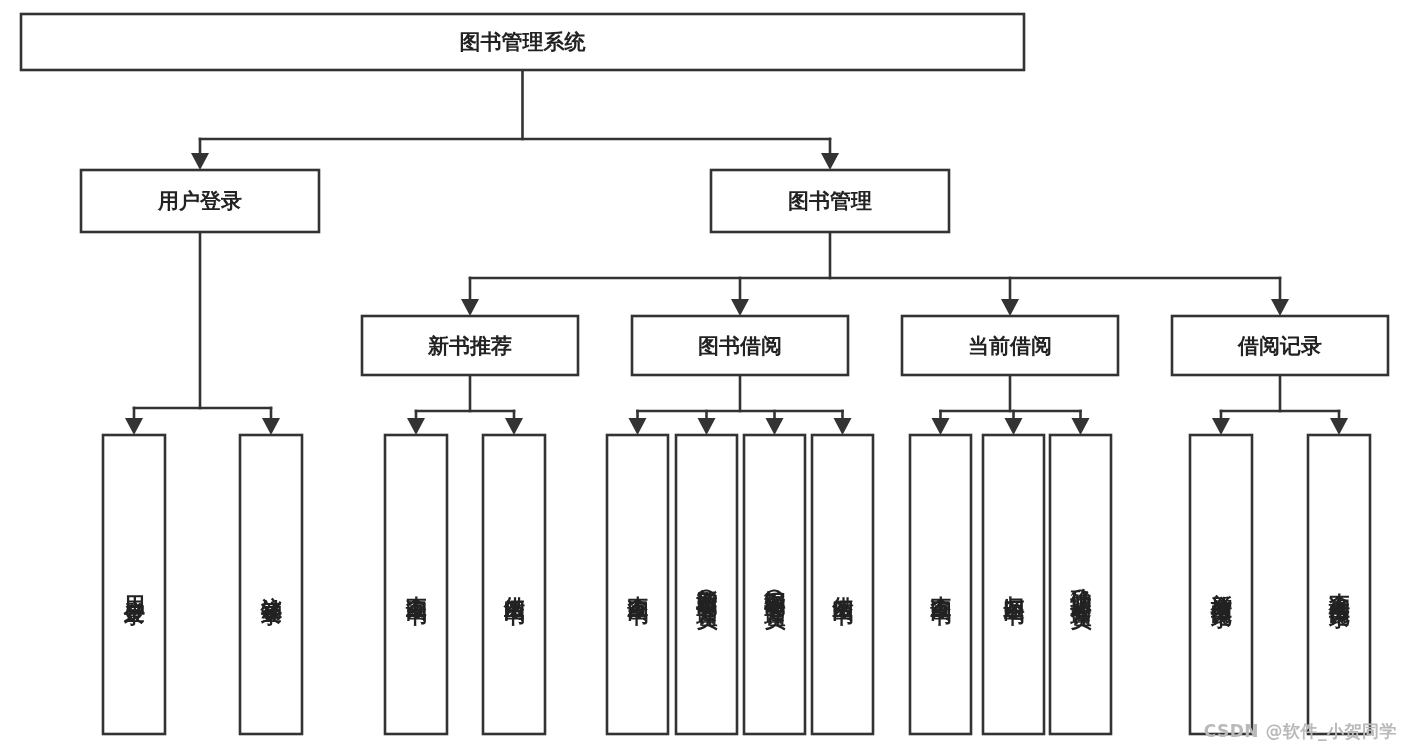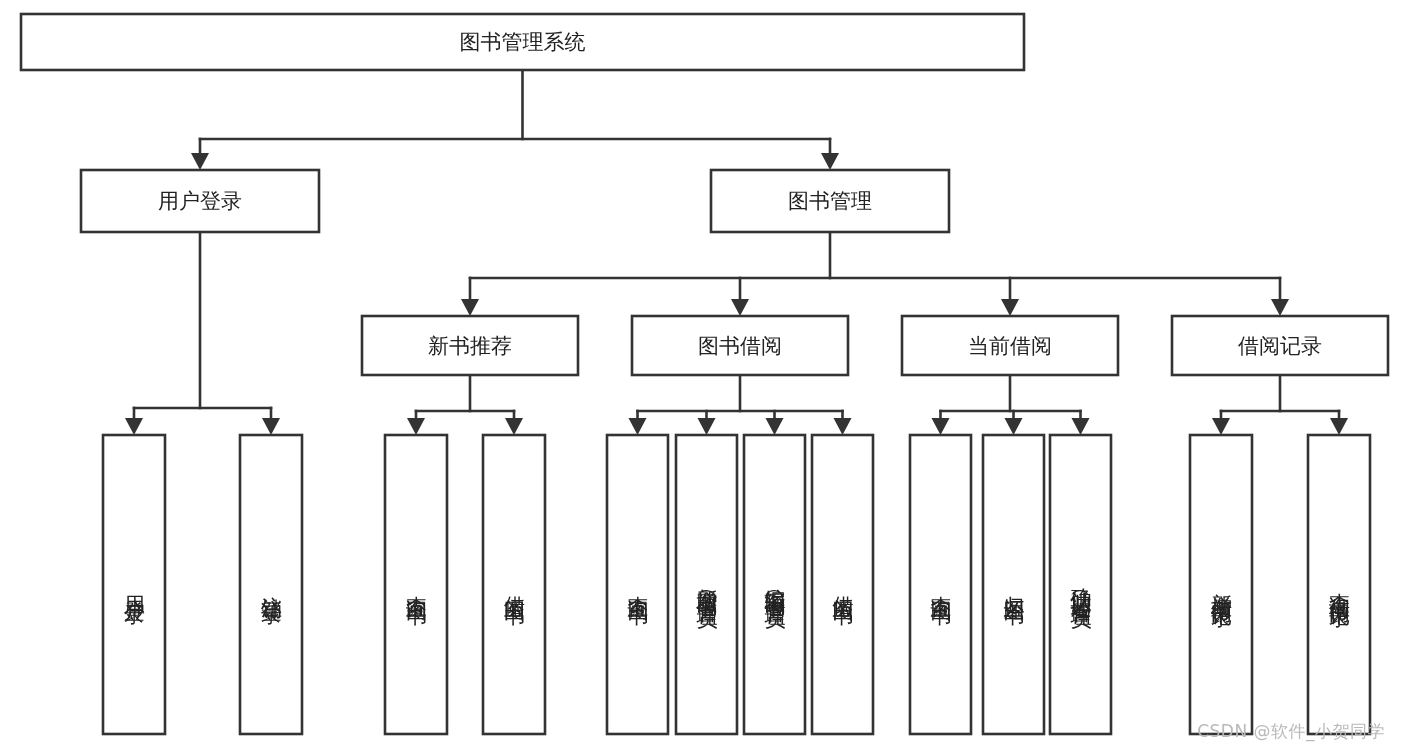--- a/index.html
+++ b/index.html
@@ -1,20 +1,20 @@
 <!DOCTYPE html>
 <html><head>
 <meta charset="utf-8">
 <style>
   html,body{margin:0;padding:0;background:#ffffff;}
   body{
     width:1405px;height:747px;overflow:hidden;
     font-family:"DejaVu Sans","Liberation Sans",sans-serif;
   }
-  #diagram-root{position:relative;width:1405px;height:747px;background:#fff;}
+  #diagram-root{position:relative;width:1405px;height:747px;background:#fff;font-weight:bold;}
   svg#tree-svg{position:absolute;left:0;top:0;width:1405px;height:747px;}
   .node-box{fill:#ffffff;stroke:#333333;stroke-width:2.6;}
   .edge-line{stroke:#333333;stroke-width:2.6;fill:none;stroke-linecap:square;}
   .arrow-head{fill:#333333;stroke:none;}
   .node-label{
     font-family:"DejaVu Sans","Liberation Sans",sans-serif;
     fill:#222222;font-size:21px;
     dominant-baseline:middle;text-anchor:middle;
   }
   .leaf-label-wrap{
@@ -23,21 +23,21 @@
     writing-mode:vertical-rl;
     text-orientation:upright;
     font-family:"DejaVu Sans","Liberation Sans",sans-serif;
     font-size:21px;color:#222222;
     letter-spacing:3px;
     line-height:1;
     white-space:nowrap;
     pointer-events:none;
   }
   #watermark{
-    position:absolute;right:20px;bottom:4px;
+    position:absolute;right:8px;bottom:4px;
     font-family:"DejaVu Sans","Liberation Sans",sans-serif;
     font-size:17px;color:#b9b9b9;letter-spacing:0.5px;
     white-space:nowrap;
   }
 </style>
 </head>
 <body>
 
 <div id="diagram-root">
 

